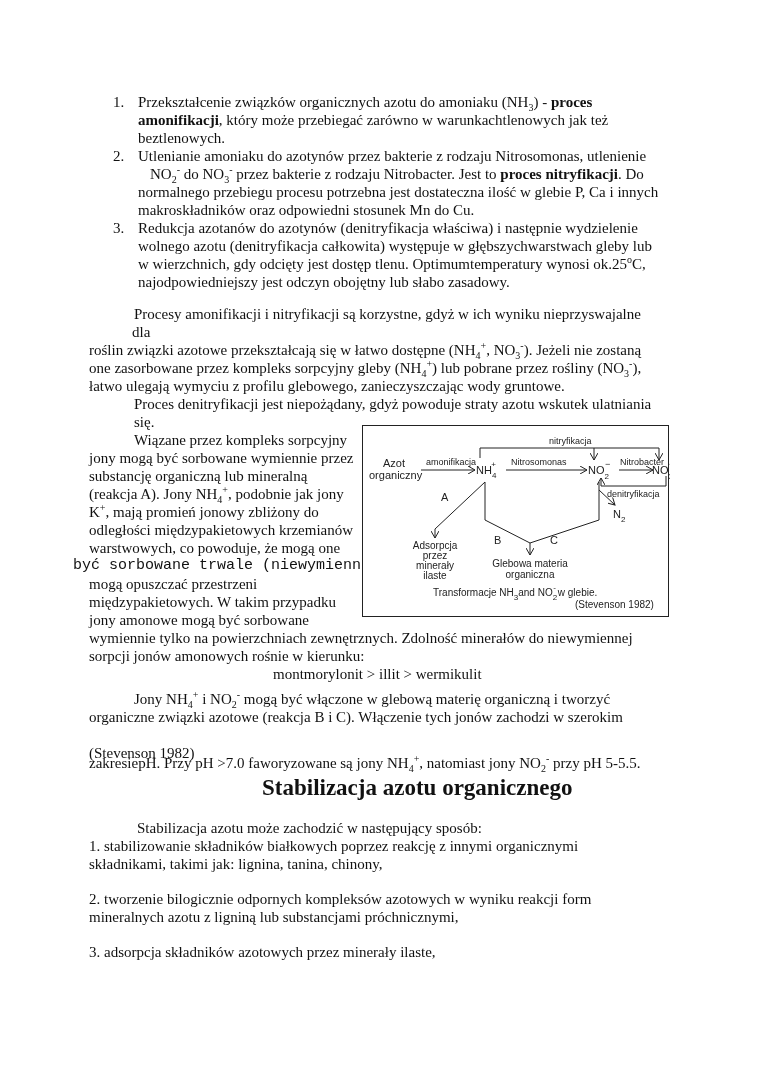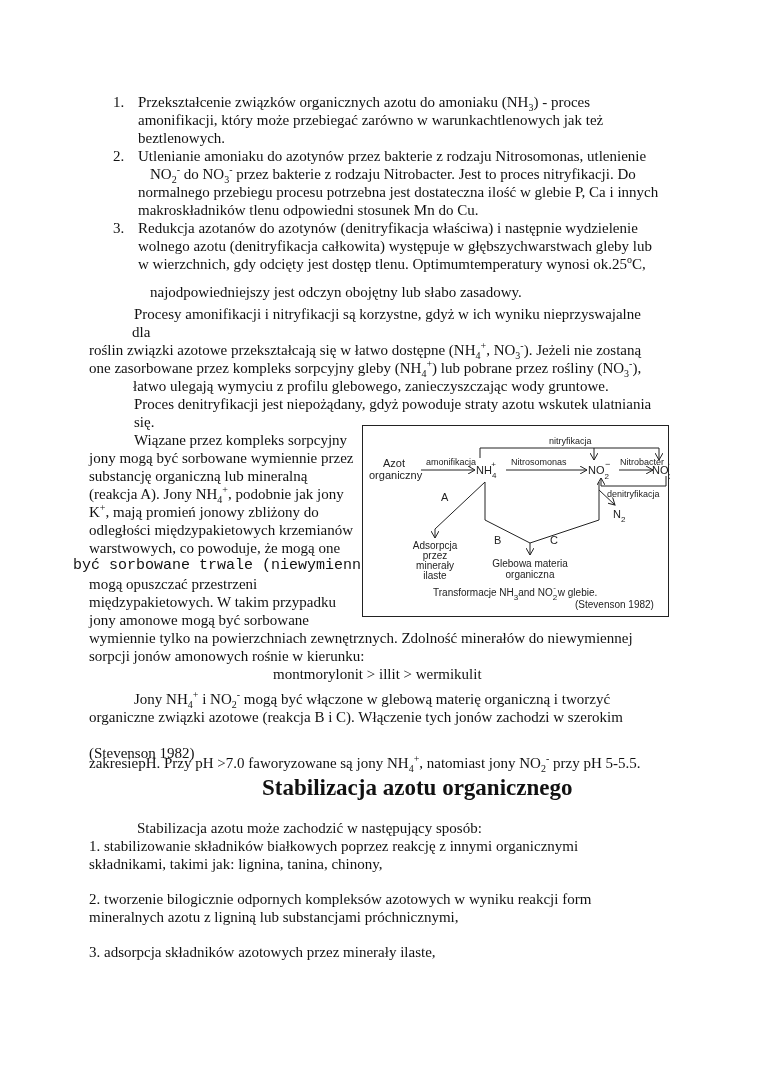--- a/index.html
+++ b/index.html
@@ -1,20 +1,20 @@
 <!DOCTYPE html>
 <html><head>
   <meta charset="utf-8">
   <style>
     html, body { margin:0; padding:0; background:#ffffff; }
     body { width:760px; height:1075px; position:relative; overflow:hidden;
            font-family:"Liberation Serif", serif; color:#111; font-size:15px; line-height:18px; }
     .abs { position:absolute; white-space:nowrap; }
     sub, sup { font-size:10px; line-height:0; }
-    b { font-weight:normal; }
+    b { font-weight:bold; }
     .num { position:absolute; }
     .heading { font-weight:bold; font-size:23px; }
     #diagram { position:absolute; left:362px; top:425px; width:307px; height:192px;
                border:1.5px solid #222; box-sizing:border-box; background:#fff; }
     #diagram svg { position:absolute; left:0; top:0; }
     .dg { font-family:"Liberation Sans", sans-serif; font-size:10px; fill:#222; }
     .dgs { font-family:"Liberation Sans", sans-serif; font-size:9px; fill:#222; }
     .dgb { font-family:"Liberation Sans", sans-serif; font-size:11px; fill:#222; }
   </style>
 </head>
@@ -30,41 +30,41 @@
     <b>amonifikacji</b><span>, który może przebiegać zarówno w warunkachtlenowych jak też</span>
   </div>
   <div class="abs" style="left:138px;top:129px;">beztlenowych.</div>
 
   <span class="num" style="left:113px;top:147px;">2.</span>
   <div class="abs" style="left:138px;top:147px;">Utlenianie amoniaku do azotynów przez bakterie z rodzaju Nitrosomonas, utlenienie</div>
   <div class="abs" style="left:150px;top:165px;">
     <span>NO</span><sub>2</sub><sup>-</sup><span> do NO</span><sub>3</sub><sup>-</sup><span> przez bakterie z rodzaju Nitrobacter. Jest to </span><b>proces nitryfikacji</b><span>. Do</span>
   </div>
   <div class="abs" style="left:138px;top:183px;">normalnego przebiegu procesu potrzebna jest dostateczna ilość w glebie P, Ca i innych</div>
-  <div class="abs" style="left:138px;top:201px;">makroskładników tlenu odpowiedni stosunek Mn do Cu.</div>
+  <div class="abs" style="left:138px;top:201px;">makroskładników oraz odpowiedni stosunek Mn do Cu.</div>
 
   <span class="num" style="left:113px;top:219px;">3.</span>
   <div class="abs" style="left:138px;top:219px;">Redukcja azotanów do azotynów (denitryfikacja właściwa) i następnie wydzielenie</div>
   <div class="abs" style="left:138px;top:237px;">wolnego azotu (denitryfikacja całkowita) występuje w głębszychwarstwach gleby lub</div>
   <div class="abs" style="left:138px;top:255px;">
     <span>w wierzchnich, gdy odcięty jest dostęp tlenu. Optimumtemperatury wynosi ok.25</span><sup>o</sup><span>C,</span>
   </div>
-  <div class="abs" style="left:138px;top:283px;margin-left:12px;">najodpowiedniejszy jest odczyn obojętny lub słabo zasadowy.</div>
+  <div class="abs" style="left:138px;top:273px;">najodpowiedniejszy jest odczyn obojętny lub słabo zasadowy.</div>
 </div>
 
 <div>
   <div class="abs" style="left:134px;top:305px;">Procesy amonifikacji i nitryfikacji są korzystne, gdyż w ich wyniku nieprzyswajalne</div>
   <div class="abs" style="left:132px;top:323px;">dla</div>
   <div class="abs" style="left:89px;top:341px;">
     <span>roślin związki azotowe przekształcają się w łatwo dostępne (NH</span><sub>4</sub><sup>+</sup><span>, NO</span><sub>3</sub><sup>-</sup><span>). Jeżeli nie zostaną</span>
   </div>
   <div class="abs" style="left:89px;top:359px;">
     <span>one zasorbowane przez kompleks sorpcyjny gleby (NH</span><sub>4</sub><sup>+</sup><span>) lub pobrane przez rośliny (NO</span><sub>3</sub><sup>-</sup><span>),</span>
   </div>
-  <div class="abs" style="left:89px;top:377px;margin-left:44px;">łatwo ulegają wymyciu z profilu glebowego, zanieczyszczając wody gruntowe.</div>
+  <div class="abs" style="left:89px;top:377px;">łatwo ulegają wymyciu z profilu glebowego, zanieczyszczając wody gruntowe.</div>
 </div>
 
 <div>
   <div class="abs" style="left:134px;top:395px;">Proces denitryfikacji jest niepożądany, gdyż powoduje straty azotu wskutek ulatniania</div>
   <div class="abs" style="left:134px;top:413px;">się.</div>
 </div>
 
 <div>
   <div class="abs" style="left:134px;top:431px;">Wiązane przez kompleks sorpcyjny</div>
   <div class="abs" style="left:89px;top:449px;">jony mogą być sorbowane wymiennie przez</div>

